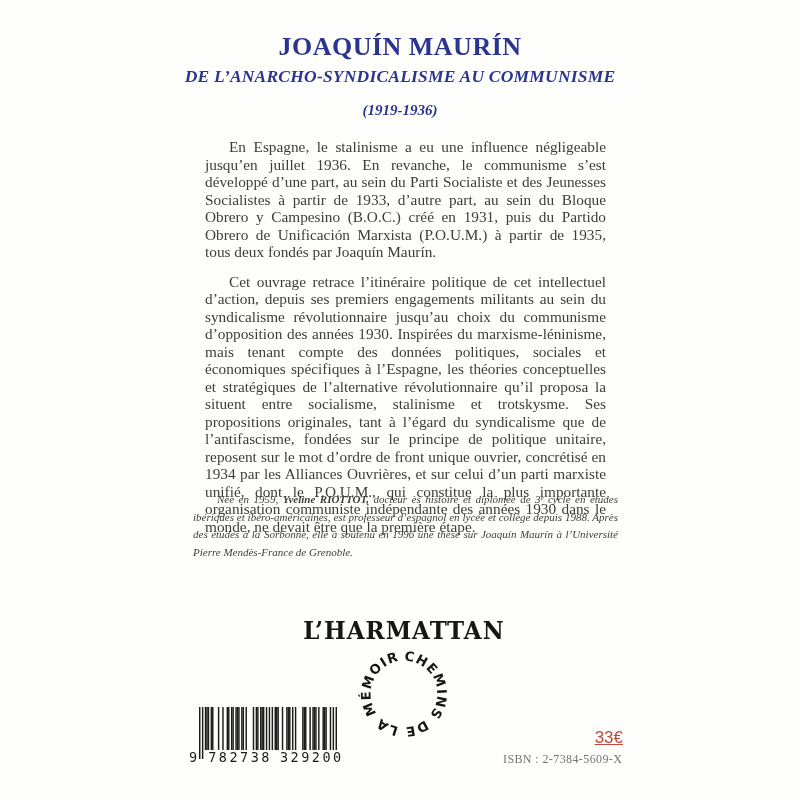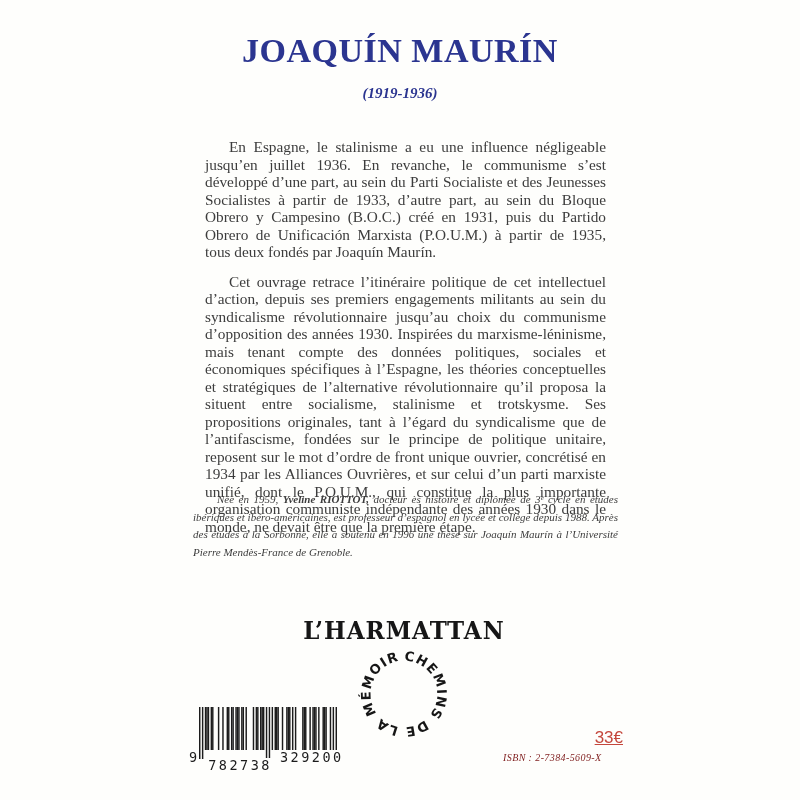--- a/index.html
+++ b/index.html
@@ -8,21 +8,21 @@
     position:relative;
     width:800px;height:800px;
     background:#fefefc;
     font-family:"Liberation Serif", serif;
     overflow:hidden;
   }
   
   .header{position:absolute;top:32px;left:0;width:100%;text-align:center;}
   .book-title{
     margin:0;
-    font-size:34px;font-weight:bold;letter-spacing:.5px;
+    font-size:26px;font-weight:bold;letter-spacing:.5px;
     color:#2b3590;
     font-family:"Liberation Serif", serif;
   }
   .book-subtitle{
     margin:4px 0 0 0;
     font-size:17.5px;font-weight:bold;font-style:italic;
     color:#2b3590;letter-spacing:.2px;
   }
   .subtitle-years{
     margin:15px;
@@ -62,42 +62,42 @@
   
   .barcode{position:absolute;left:199px;top:707px;width:150px;}
   .barcode-bars rect{fill:#1c1c1c;}
   .barcode-digits{
     display:flex;margin-top:-13px;
     font-family:"DejaVu Sans Mono", monospace;
     font-size:13.5px;color:#1c1c1c;line-height:14px;
   }
   .barcode-digits span{background:#fefefc;}
   .bd-first{margin-left:-11px;padding:0 1px;}
-  .bd-mid{margin-left:7px;padding:0 3px;letter-spacing:2.5px;margin-top:8px;}
+  .bd-mid{margin-left:7px;padding:0 3px;letter-spacing:2.5px;}
   .bd-right{margin-left:2px;padding:0 3px;letter-spacing:2.5px;}
   .price{
     position:absolute;right:177px;top:728px;
     font-family:"Liberation Sans", sans-serif;
     font-size:17px;color:#c4473c;text-decoration:underline;
   }
   .isbn{
     position:absolute;left:503px;top:752px;
-    font-size:10px;letter-spacing:.4px;
-    color:#7f1d1d;
+    font-size:12px;letter-spacing:.4px;
+    color:#737373;
     font-family:"Liberation Serif", serif;
-    font-style:italic;
   }
 </style>
 </head>
 <body>
 
 <div class="cover">
 
   <div class="header">
     <h1 class="book-title">JOAQUÍN MAURÍN</h1>
+    <p class="book-subtitle">DE L’ANARCHO-SYNDICALISME AU COMMUNISME</p>
     <p class="subtitle-years">(1919-1936)</p>
   </div>
 
   <div class="synopsis">
     <p>En Espagne, le stalinisme a eu une influence négligeable jusqu’en juillet 1936. En revanche, le communisme s’est développé d’une part, au sein du Parti Socialiste et des Jeunesses Socialistes à partir de 1933, d’autre part, au sein du Bloque Obrero y Campesino (B.O.C.) créé en 1931, puis du Partido Obrero de Unificación Marxista (P.O.U.M.) à partir de 1935, tous deux fondés par Joaquín Maurín.</p>
     <p>Cet ouvrage retrace l’itinéraire politique de cet intellectuel d’action, depuis ses premiers engagements militants au sein du syndicalisme révolutionnaire jusqu’au choix du communisme d’opposition des années 1930. Inspirées du marxisme-léninisme, mais tenant compte des données politiques, sociales et économiques spécifiques à l’Espagne, les théories conceptuelles et stratégiques de l’alternative révolutionnaire qu’il proposa la situent entre socialisme, stalinisme et trotskysme. Ses propositions originales, tant à l’égard du syndicalisme que de l’antifascisme, fondées sur le principe de politique unitaire, reposent sur le mot d’ordre de front unique ouvrier, concrétisé en 1934 par les Alliances Ouvrières, et sur celui d’un parti marxiste unifié, dont le P.O.U.M., qui constitue la plus importante organisation communiste indépendante des années 1930 dans le monde, ne devait être que la première étape.</p>
   </div>
 
   <div class="author-bio">
     <span>Née en 1959, </span><span class="bio-author">Yveline RIOTTOT,</span><span> docteur ès histoire et diplômée de 3ᵉ cycle en études ibériques et ibéro-américaines, est professeur d’espagnol en lycée et collège depuis 1988. Après des études à la Sorbonne, elle a soutenu en 1996 une thèse sur Joaquín Maurín à l’Université Pierre Mendès-France de Grenoble.</span>

